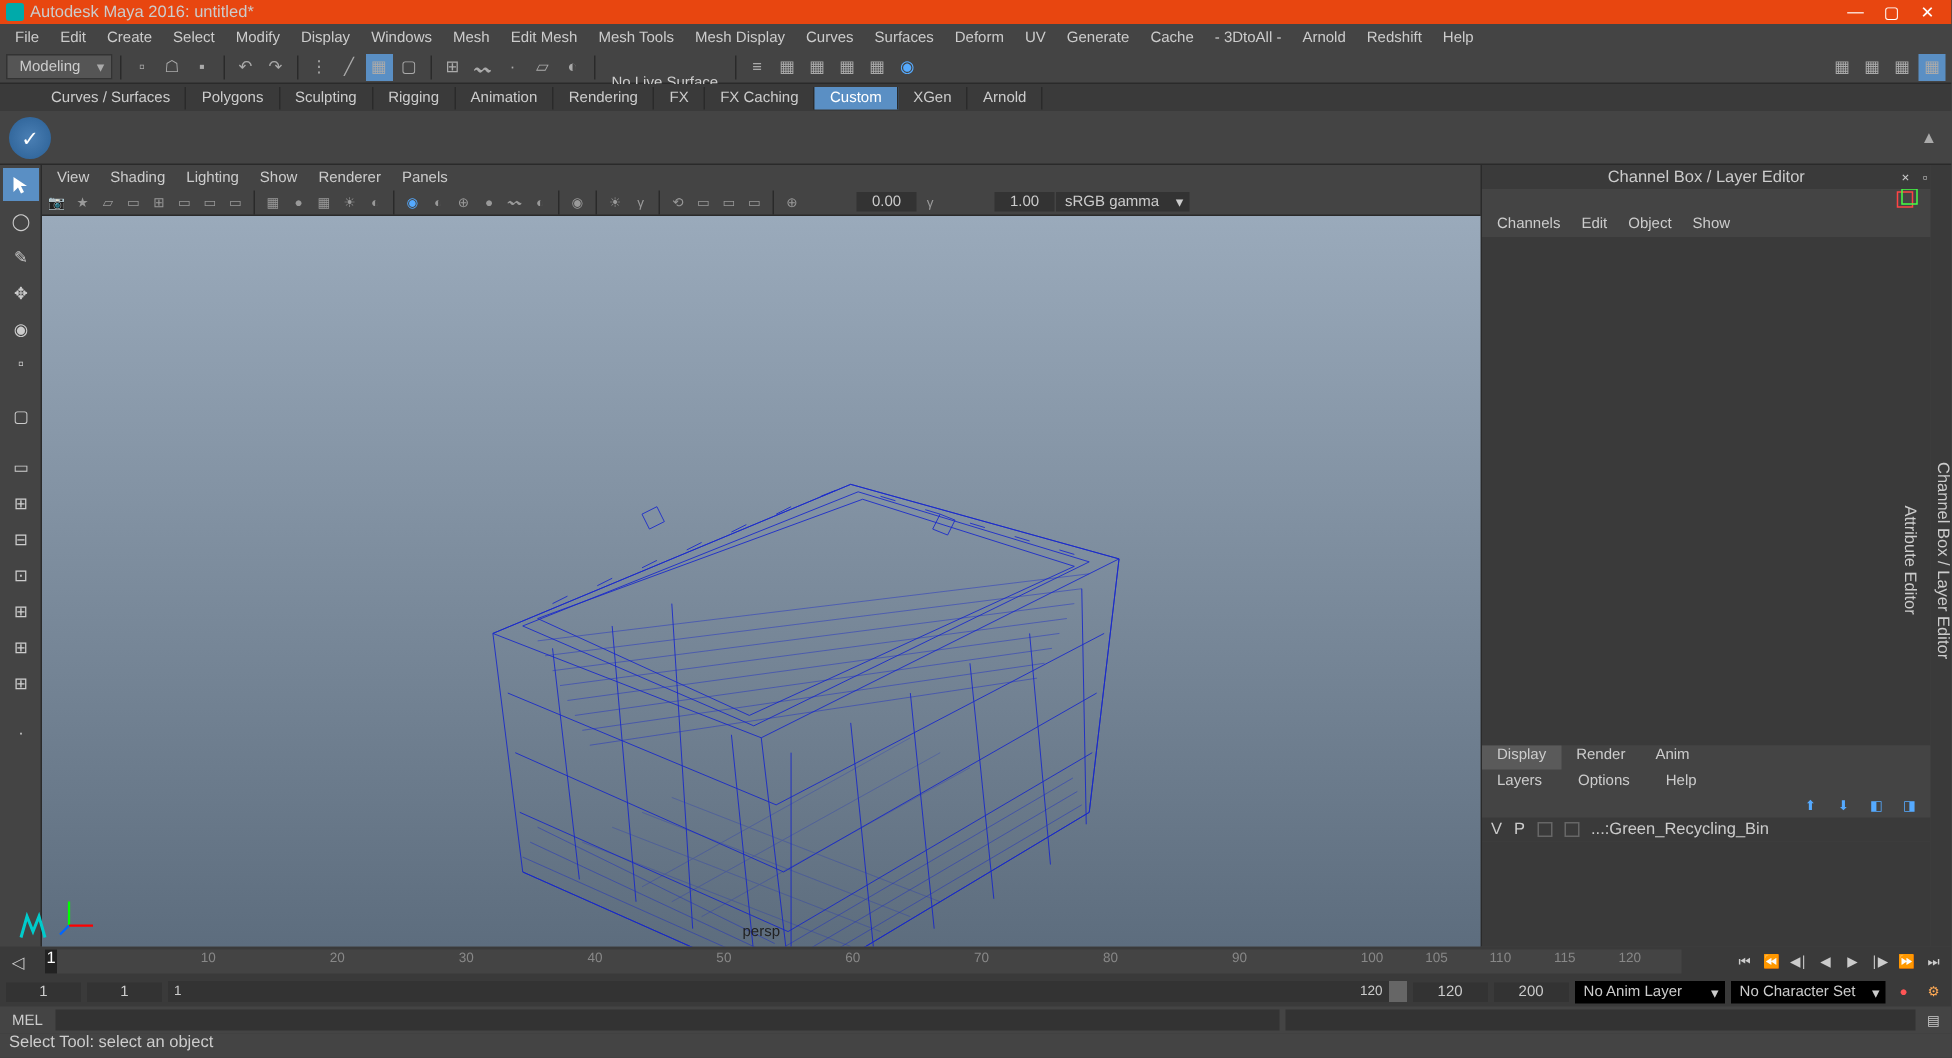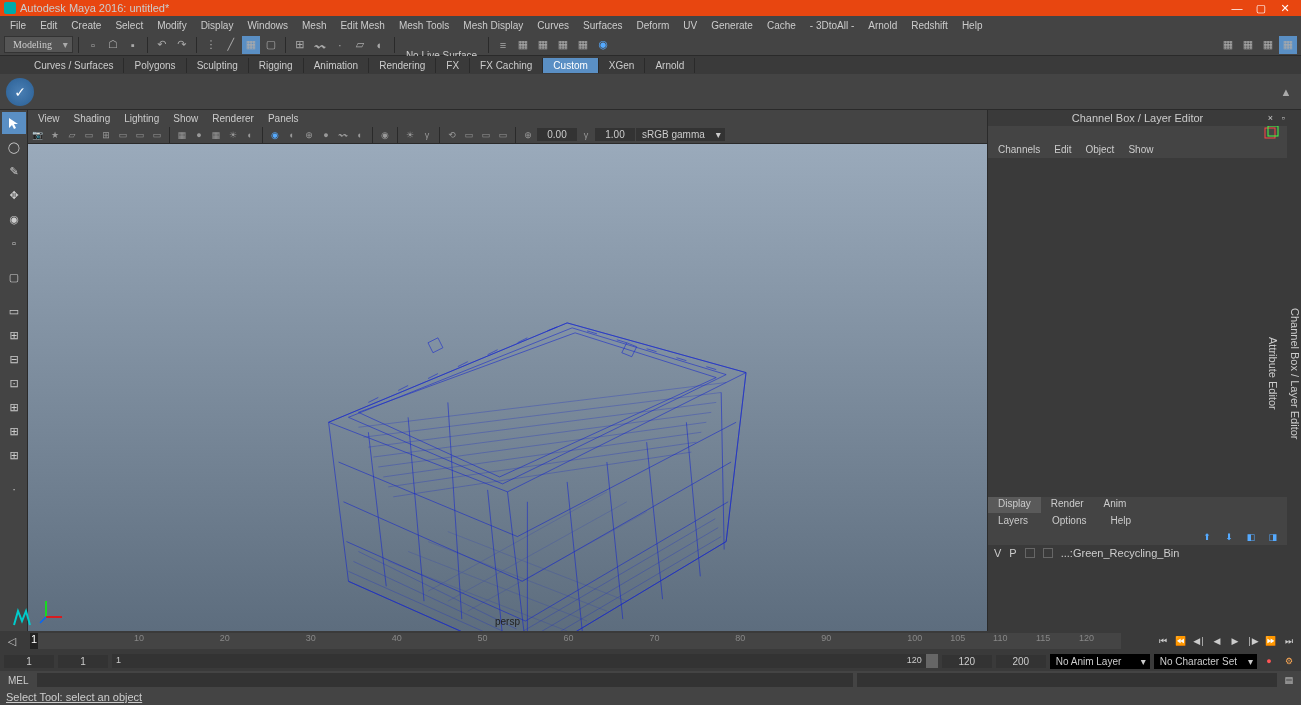--- a/index.html
+++ b/index.html
@@ -3,41 +3,41 @@
 <meta charset="utf-8">
 <style>
 * { margin: 0; padding: 0; box-sizing: border-box; font-family: Arial, sans-serif; font-size: 11px; color: #ccc; }
 body { background: #444; width: 1301px; height: 705px; overflow: hidden; display: flex; flex-direction: column; }
 .titlebar { background: #e84610; height: 16px; display: flex; align-items: center; padding: 0 4px; color: #fff; font-size: 10px; justify-content: center; }
 .titlebar .title { flex: 1; }
 .titlebar .winbtn { width: 24px; text-align: center; cursor: pointer; color: #fff; }
 .menubar { background: #444; height: 18px; display: flex; align-items: center; padding: 0 4px; gap: 2px; }
 .menubar .menu { padding: 2px 6px; cursor: pointer; font-size: 10px; }
 .toolbar-row { background: #444; height: 22px; display: flex; align-items: center; padding: 2px 4px; gap: 2px; border-bottom: 1px solid #2a2a2a; }
-.workspace-dd { background: #555; padding: 2px 20px 2px 8px; position: relative; border: 1px solid #333; font-size: 10px; font-family: Liberation Serif, serif; }
+.workspace-dd { background: #555; padding: 2px 20px 2px 8px; position: relative; border: 1px solid #333; font-size: 10px; }
 .workspace-dd::after { content: '▾'; position: absolute; right: 4px; color: #aaa; }
 .tb-sep { width: 1px; height: 16px; background: #2a2a2a; margin: 0 3px; }
 .tb-icon { width: 18px; height: 18px; display: flex; align-items: center; justify-content: center; cursor: pointer; color: #aaa; }
 .tb-text { padding: 2px 6px; font-size: 10px; margin-top: 21px; }
 .shelf-tabs { background: #3a3a3a; height: 18px; display: flex; align-items: center; padding-left: 24px; gap: 0; }
 .shelf-tab { padding: 2px 10px; cursor: pointer; font-size: 10px; border-right: 1px solid #2a2a2a; }
 .shelf-tab.active { background: #5a8fc4; color: #fff; }
 .shelf-body { background: #444; height: 36px; display: flex; align-items: center; padding: 0 6px; gap: 6px; border-bottom: 1px solid #2a2a2a; }
 .shelf-icon { width: 28px; height: 28px; background: radial-gradient(circle,#4a7fb4,#2a5f94); border-radius: 50%; display:flex;align-items:center;justify-content:center;color:#fff;font-size:14px; }
 .main-area { flex: 1; display: flex; min-height: 0; }
 .toolbox-left { width: 28px; background: #444; display: flex; flex-direction: column; gap: 2px; padding: 2px; border-right: 1px solid #2a2a2a; }
 .tool-btn { width: 24px; height: 22px; display: flex; align-items: center; justify-content: center; cursor: pointer; }
 .tool-btn.active { background: #5a8fc4; }
 .tool-sep { height: 8px; }
 .viewport-wrap { flex: 1; display: flex; flex-direction: column; min-width: 0; }
 .vp-menubar { background: #444; height: 16px; display: flex; align-items: center; padding: 0 4px; gap: 2px; }
 .vp-menu { padding: 1px 6px; cursor: pointer; font-size: 10px; }
 .vp-toolbar { background: #444; height: 18px; display: flex; align-items: center; padding: 0 2px; gap: 1px; border-bottom: 1px solid #2a2a2a; }
 .vp-ticon { width: 16px; height: 16px; display:flex;align-items:center;justify-content:center;cursor:pointer; font-size:9px; color:#999; }
-.vp-num { width: 40px; background: #333; text-align: center; font-size: 10px; padding: 1px 2px; }
+.vp-num { width: 40px; background: #333; text-align: center; font-size: 10px; padding: 1px 2px; margin-left: 34px; }
 .vp-dd { background: #333; padding: 1px 20px 1px 6px; font-size: 10px; position: relative; min-width: 80px; }
 .vp-dd::after { content: '▾'; position: absolute; right: 4px; }
 .viewport { flex: 1; background: linear-gradient(#9aaabb,#5d6d7e); position: relative; }
 .viewport svg.mesh { position: absolute; top: 0; left: 0; width: 100%; height: 100%; }
 .vp-label { position: absolute; bottom: 4px; left: 50%; transform: translateX(-50%); color: #222; font-size: 10px; }
 .vp-axis { position: absolute; bottom: 6px; left: 10px; width: 30px; height: 30px; }
 .right-panel { width: 300px; background: #444; display: flex; flex-direction: column; border-left: 1px solid #2a2a2a; }
 .rp-title { height: 16px; background: #3a3a3a; text-align: center; font-size: 9px; display:flex;align-items:center;justify-content:center; position:relative; }
 .rp-close { position:absolute; right:2px; font-size:9px; cursor:pointer; }
 .rp-menubar { height: 18px; display: flex; align-items: center; gap: 2px; padding: 0 4px; }
@@ -58,21 +58,21 @@
 .play-btn { width:16px;height:16px;display:flex;align-items:center;justify-content:center;cursor:pointer;font-size:9px; }
 .range-row { height: 20px; display: flex; align-items: center; padding: 0 4px; gap: 4px; }
 .range-input { width: 50px; background: #333; text-align: center; padding: 1px; font-size: 10px; }
 .range-slider { flex: 1; background: #333; height: 14px; position: relative; }
 .range-handle { position: absolute; right: 0; width: 12px; height: 14px; background: #666; }
 .anim-dd { background: #000000; padding: 2px 20px 2px 6px; position: relative; font-size: 10px; min-width: 100px; }
 .anim-dd::after { content: '▾'; position:absolute; right:4px; }
 .cmd-row { height: 18px; display: flex; align-items: center; padding: 0 4px; gap: 4px; background:#444; }
 .cmd-label { font-size:10px; padding:0 4px; }
 .cmd-input { flex:1; background:#333; height:14px; }
-.status-row { height: 16px; background:#444; padding:0 6px; font-size:10px; display:flex;align-items:center;text-decoration:underline; }
+.status-row { height: 16px; background:#444; padding:0 6px; font-size:10px; display:flex;align-items:flex-start; }
 .right-outer { display:flex; }
 .right-strip { width:14px; background:#3a3a3a; display:flex; flex-direction:column; align-items:center; writing-mode:vertical-rl; font-size:9px; padding-top:6px; gap:10px; }
 </style>
 </head>
 <body>
 
 <div class="titlebar">
   <span style="width:12px;height:12px;background:#0aa;border-radius:2px;margin-right:4px;"></span>
   <span class="title">Autodesk Maya 2016: untitled*</span>
   <span class="winbtn">—</span>

